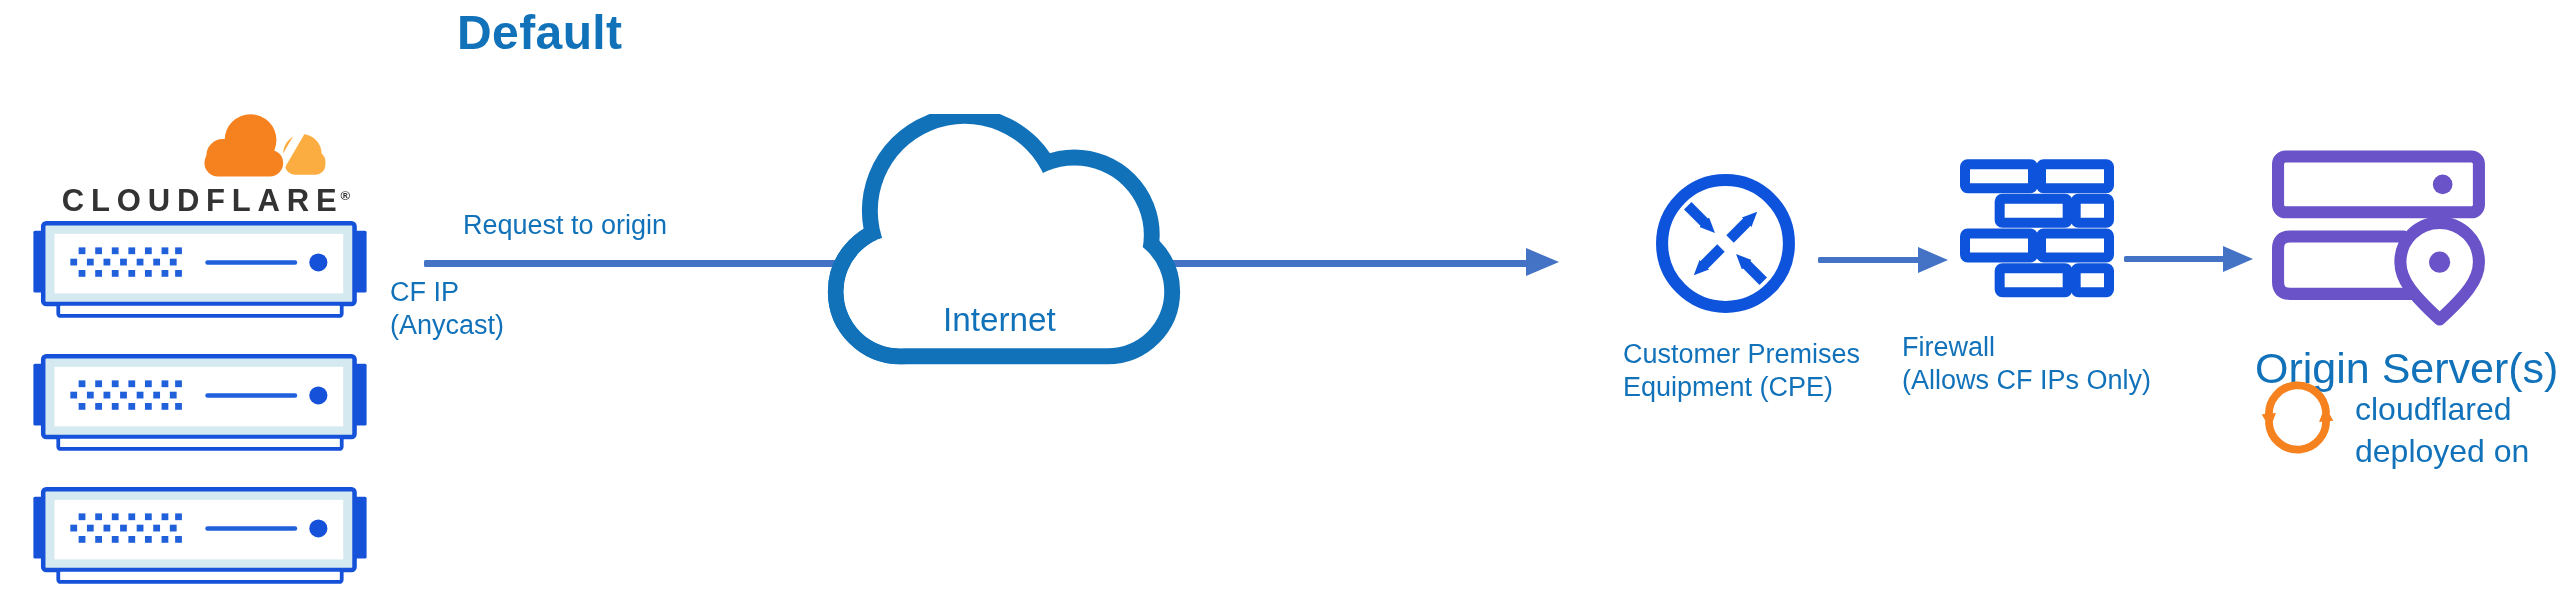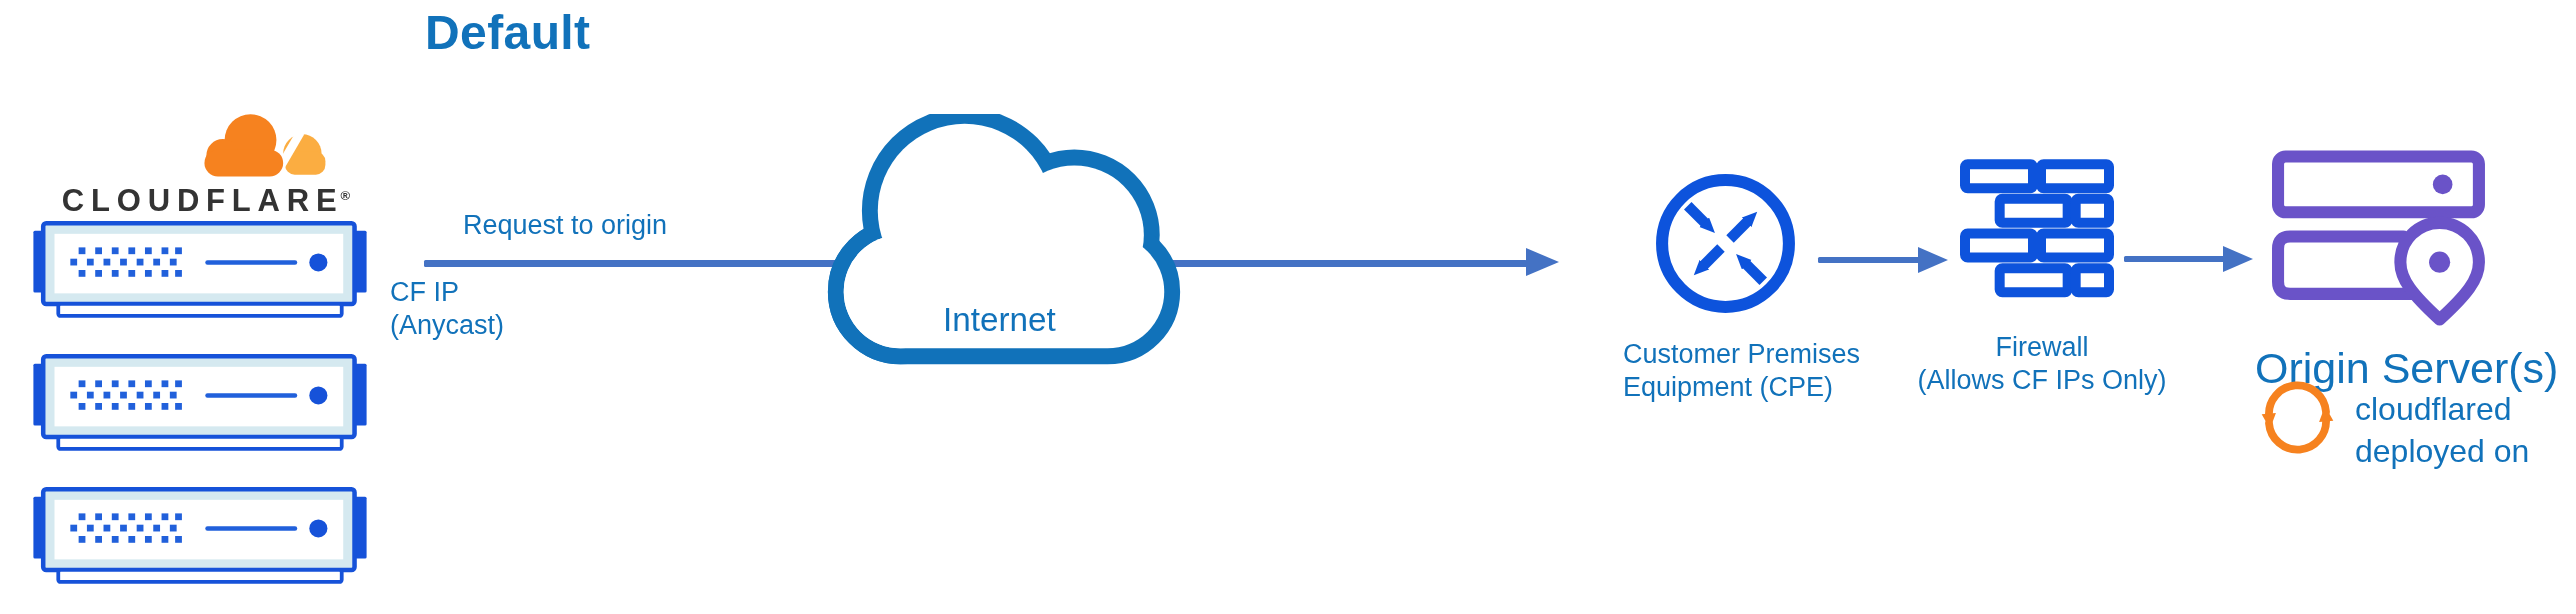--- a/index.html
+++ b/index.html
@@ -3,24 +3,24 @@
 <meta charset="utf-8">
 <style>
   html,body{margin:0;padding:0}
   body{
     width:2576px;height:614px;position:relative;background:#ffffff;
     font-family:"Liberation Sans",sans-serif;overflow:hidden;
   }
   .abs{position:absolute}
   .z1{z-index:1}.z2{z-index:2}.z3{z-index:3}
   .title{
-    color:#1172BA;font-size:48px;font-weight:bold;letter-spacing:0.4px;
+    color:#1172BA;font-size:48px;font-weight:bold;letter-spacing:0.4px;margin-left:32px;
   }
   .label{color:#1172BA;font-size:27px;line-height:1.24;white-space:nowrap}
-  .label.center{text-align:center}
+  .label.center{}
   .wordmark{
     color:#333333;font-weight:bold;font-size:31px;letter-spacing:6.8px;
     text-align:right;white-space:nowrap;
   }
   .wordmark .reg{font-size:13px;vertical-align:super;letter-spacing:0;margin-left:-3px}
   .arrow-line{position:absolute;background:#4472C4;height:6.8px;border-radius:1.5px}
   .arrow-head{
     position:absolute;width:0;height:0;
     border-left:33px solid #4472C4;
     border-top:14.4px solid transparent;

